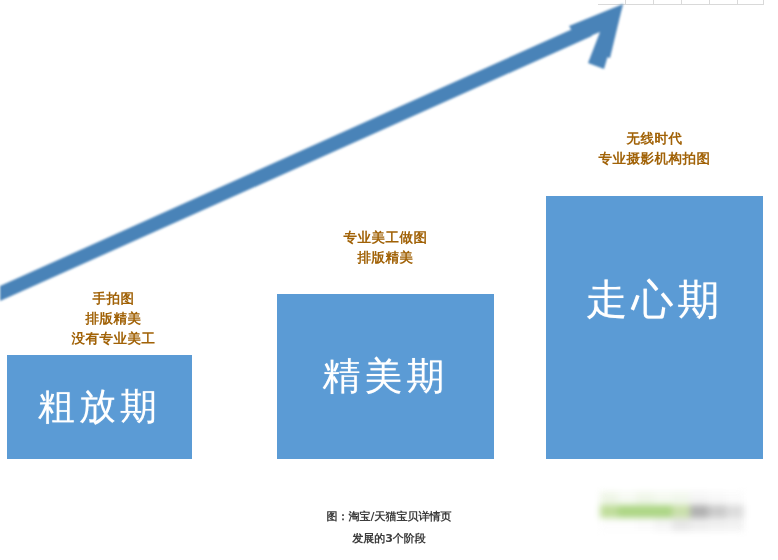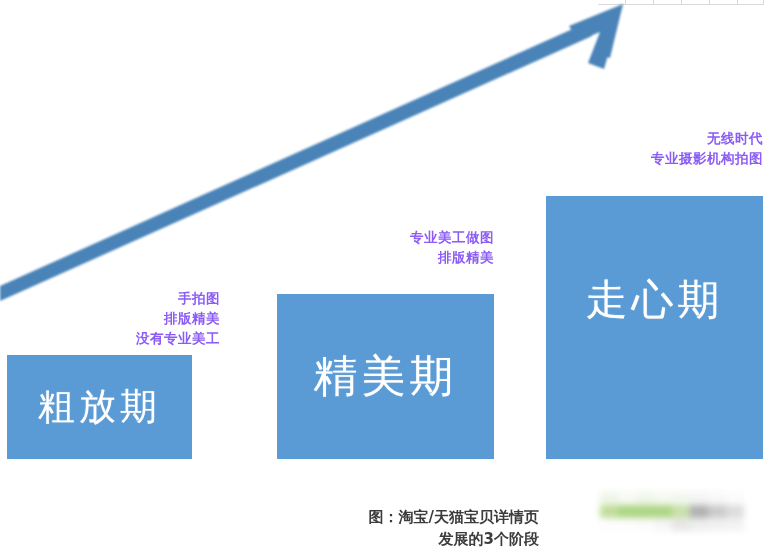--- a/index.html
+++ b/index.html
@@ -60,49 +60,49 @@
     letter-spacing: 4px;
     text-shadow: 0 0 1px rgba(255,255,255,0.55);
     white-space: nowrap;
   }
 
   .bar-1 { left: 7px;   top: 355px; width: 185px; height: 104px; }
   .bar-2 { left: 277px; top: 294px; width: 217px; height: 165px; }
   .bar-3 { left: 546px; top: 196px; width: 217px; height: 263px; }
 
   .bar-1 .bar-label { font-size: 37px; }
-  .bar-2 .bar-label { font-size: 44px; }
+  .bar-2 .bar-label { font-size: 38px; }
   .bar-3 .bar-label { font-size: 42px; }
   .bar-3 .bar-label { position: relative; top: -28px; }
 
   
   .annot {
     position: absolute;
-    text-align: right;
-    color: #8b5cf6;
+    text-align: center;
+    color: #a16207;
     font-size: 13.5px;
     line-height: 20px;
     font-weight: 700;
     letter-spacing: 0.5px;
     white-space: nowrap;
   }
   .annot-1 { left: 7px;   top: 288px; width: 213px; }
   .annot-2 { left: 277px; top: 227px; width: 217px; }
   .annot-3 { left: 546px; top: 128px; width: 217px; }
   .annot div { display: block; }
 
   
   .caption {
     position: absolute;
     left: 239px;
     top: 506px;
     width: 300px;
-    text-align: right;
+    text-align: center;
     color: #3c3c3c;
-    font-size: 15px;
+    font-size: 11px;
     line-height: 22px;
     font-weight: 700;
     white-space: nowrap;
   }
 
   
   .watermark {
     position: absolute;
     left: 600px;
     top: 492px;

